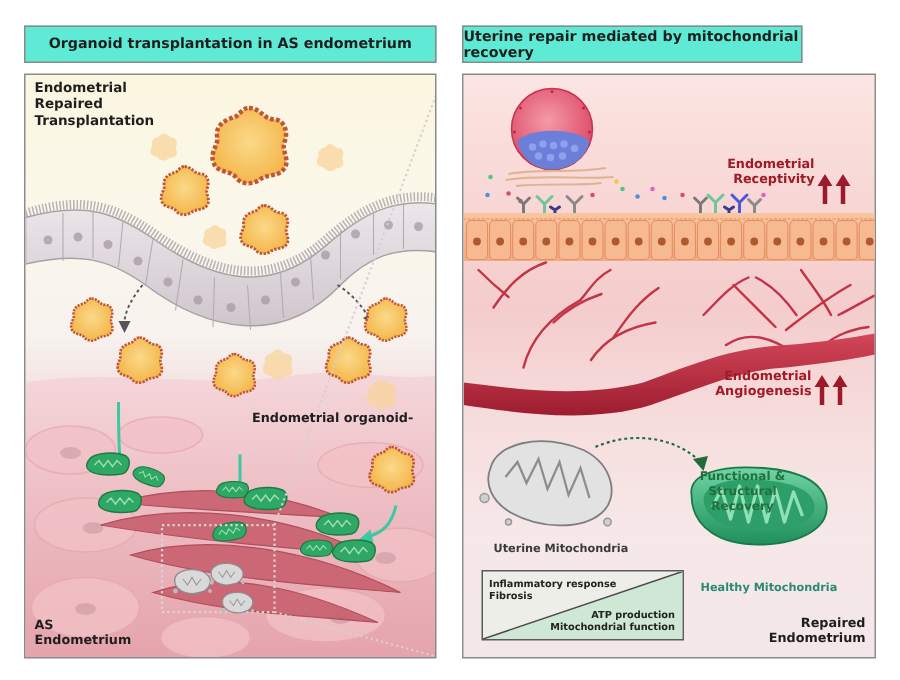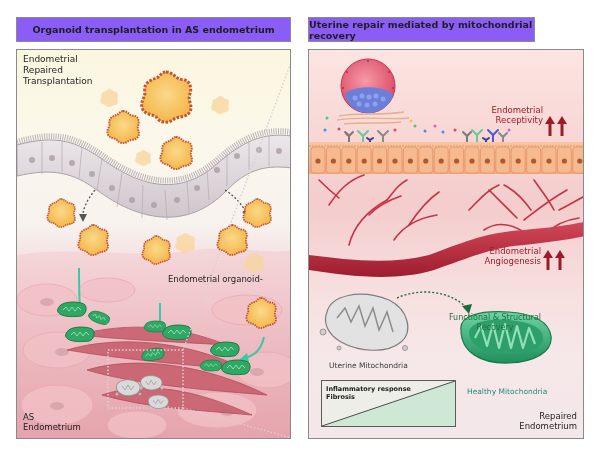--- a/index.html
+++ b/index.html
@@ -1,24 +1,24 @@
 <!DOCTYPE html>
 <html><head>
 <meta charset="utf-8">
 <style>
   html,body{margin:0;padding:0;background:#ffffff;}
   body{width:600px;height:453px;position:relative;overflow:hidden;font-family:"DejaVu Sans","Liberation Sans",sans-serif;}
-  .hdr{position:absolute;top:17px;height:25px;border:1px solid #8a8a8a;background:#8b5cf6;display:flex;align-items:center;justify-content:center;font-size:9.5px;font-weight:bold;color:#1e1e1e;box-sizing:border-box;}
+  .hdr{position:absolute;top:17px;height:25px;border:1px solid #8a8a8a;background:#5eead4;display:flex;align-items:center;justify-content:center;font-size:9.5px;font-weight:bold;color:#1e1e1e;box-sizing:border-box;}
   .panel{position:absolute;top:49px;height:390px;border:1.5px solid #8a8a8a;box-sizing:border-box;overflow:hidden;}
   #hdr-left{left:16px;width:275px;}
   #hdr-right{left:308px;width:227px;}
   #panel-left{left:16px;width:275px;background:linear-gradient(180deg,#fbf6df 0%,#fbf8ea 22%,#f7f2ee 45%,#f2d3d6 62%,#eab6bc 80%,#e7aab1 100%);}
   #panel-right{left:308px;width:276px;background:linear-gradient(180deg,#fbe5e2 0%,#f8d8d6 20%,#f4cccc 40%,#f7dfdf 62%,#f6e8e9 80%,#f4e7e9 100%);}
   svg{position:absolute;left:0;top:0;}
-  .lbl{position:absolute;font-weight:normal;font-size:8.5px;line-height:10px;}
+  .lbl{position:absolute;font-weight:bold;font-size:8.5px;line-height:10px;}
   .dark{color:#1e1e1e;}
   .red{color:#a11a26;}
   .green{color:#23703f;}
   .gray{color:#3a3a3a;}
   .tradeoff{position:absolute;left:12px;top:330px;width:133px;height:45px;border:1.3px solid #5b5b5b;border-radius:0;overflow:hidden;background:#edeee8;}
   .tradeoff svg{position:absolute;left:0;top:0;}
   .tradeoff .t1{position:absolute;left:4px;top:4px;font-size:6.5px;font-weight:bold;color:#222;line-height:8px;}
   .tradeoff .t2{position:absolute;right:5px;bottom:4px;font-size:6.5px;font-weight:bold;color:#222;line-height:8px;text-align:right;}
 </style>
 </head>
@@ -367,19 +367,23 @@
 
   <div class="tradeoff">
     <svg width="133" height="45" viewBox="0 0 133 45">
       <path d="M0,45 L133,0 L133,45Z" fill="#cfe8d5"></path>
       <line x1="0" y1="45" x2="133" y2="0" stroke="#4b4b4b" stroke-width="1"></line>
     </svg>
     <div class="t1">
       <div>Inflammatory response</div>
       <div>Fibrosis</div>
     </div>
+    <div class="t2">
+      <div>ATP production</div>
+      <div>Mitochondrial function</div>
+    </div>
   </div>
 
   <div class="lbl dark" style="right:6px;top:361px;text-align:right;font-size:8.5px;">
     <div>Repaired</div>
     <div>Endometrium</div>
   </div>
 </div>
 
 </body></html>

